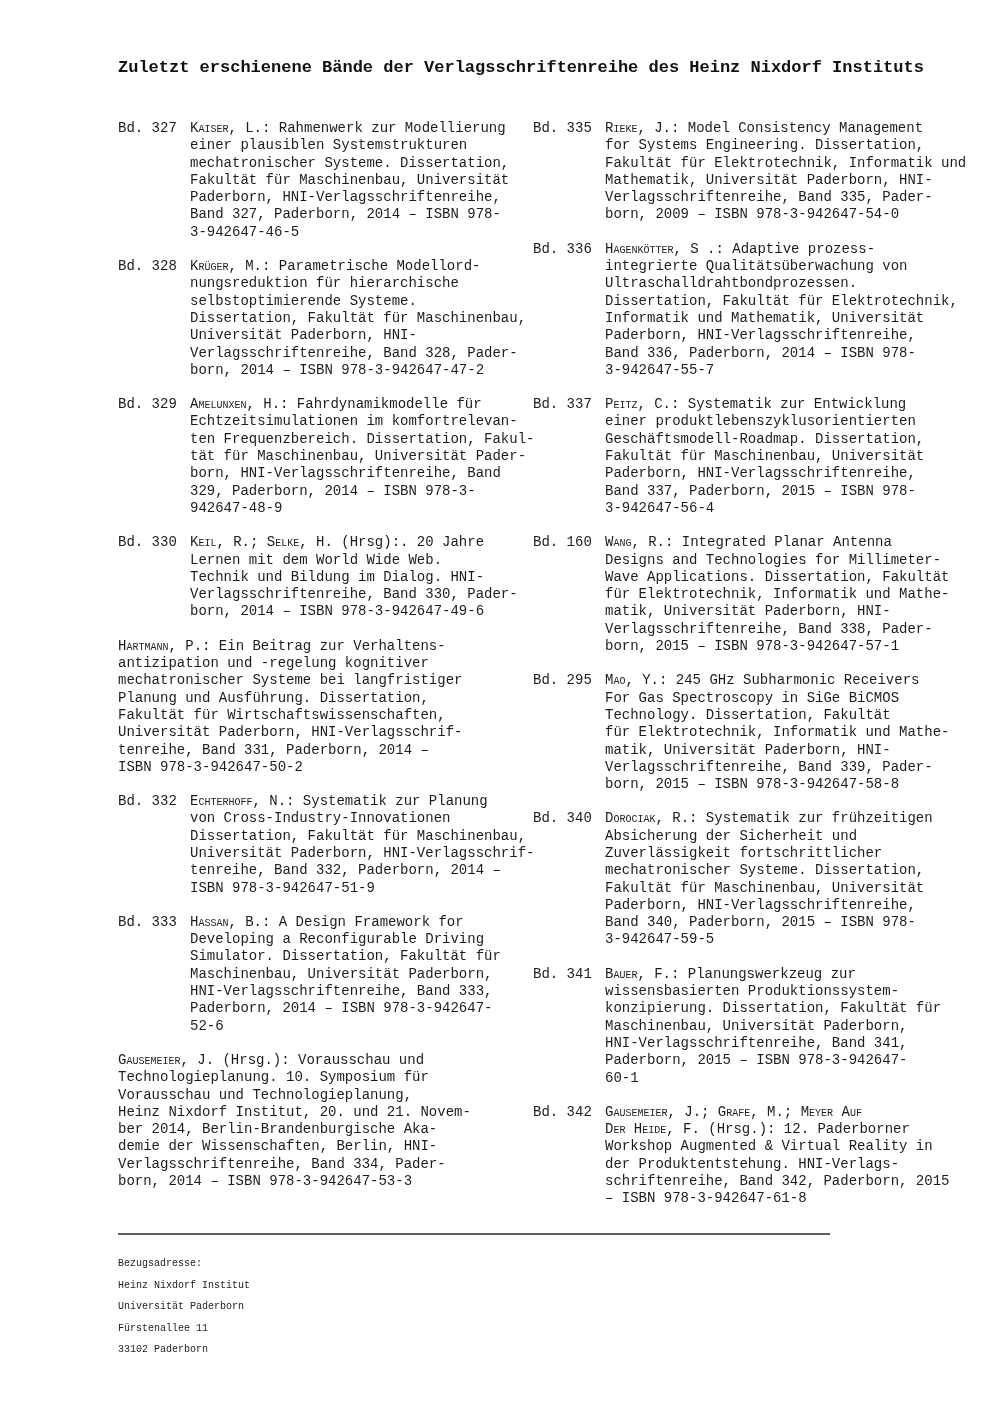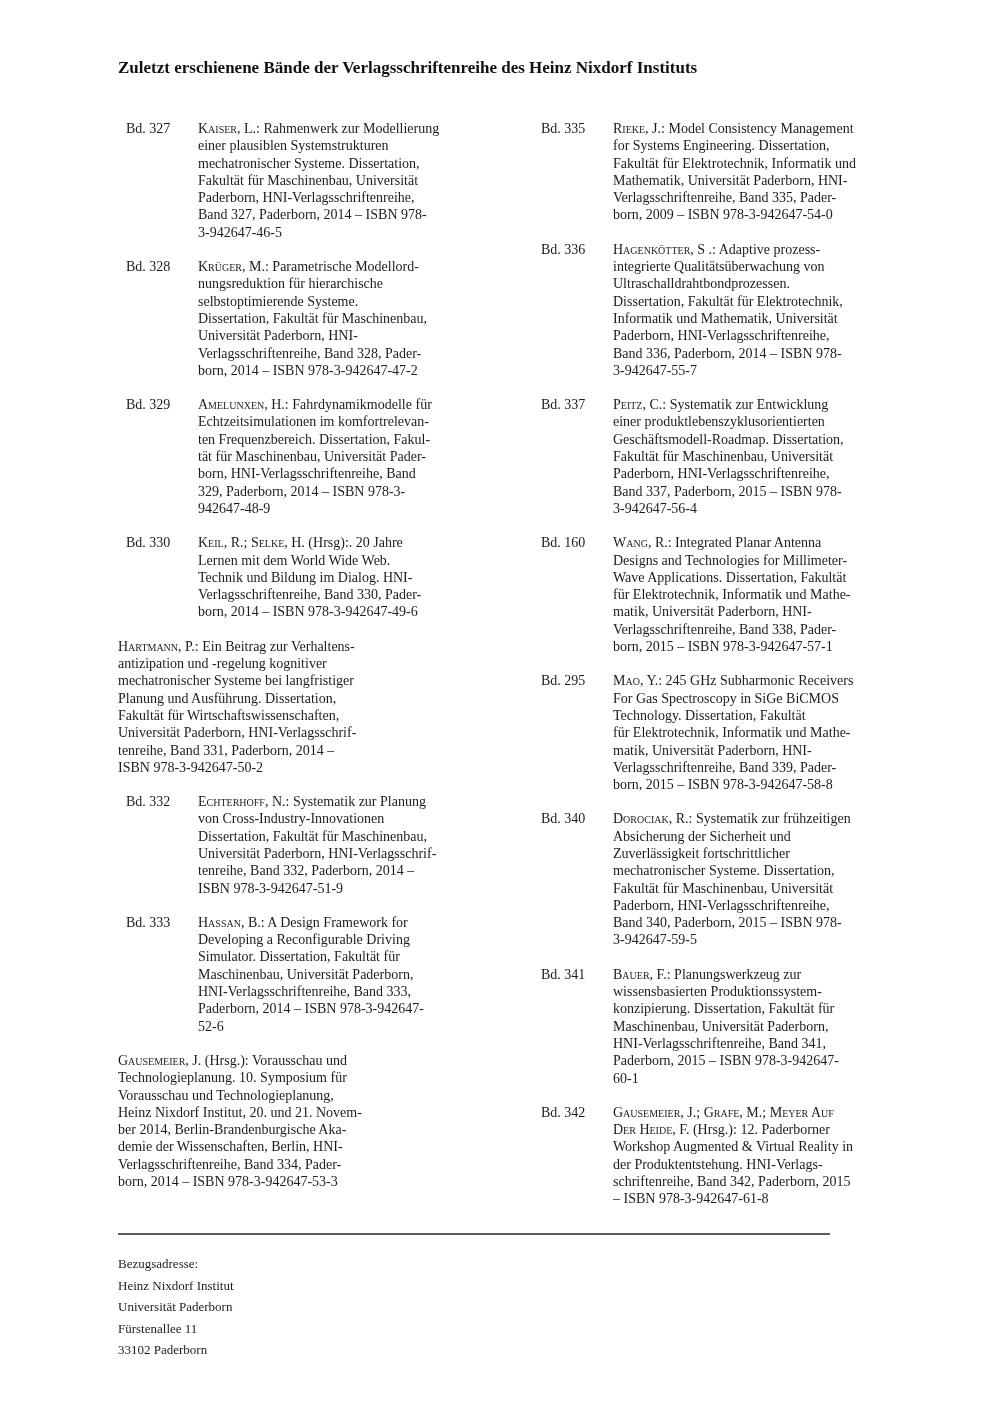--- a/index.html
+++ b/index.html
@@ -2,21 +2,21 @@
 <html><head>
 <meta charset="utf-8">
 <style>
   html, body { margin: 0; padding: 0; background: #ffffff; }
   .page {
     position: relative;
     width: 1000px;
     height: 1414px;
     background: #ffffff;
     color: #1c1c1c;
-    font-family: Liberation Serif, serif;
+    font-family: Liberation Mono, monospace;
     overflow: hidden;
   }
   .page-title {
     margin: 0;
     padding: 58px 0 0 118px;
     font-size: 17px;
     line-height: 20px;
     font-weight: bold;
     color: #111111;
   }
@@ -26,36 +26,36 @@
     padding-left: 118px;
   }
   .col-left  { width: 415px; flex-shrink: 0; }
   .col-right { width: 400px; flex-shrink: 0; }
   .entry {
     display: flex;
     margin-bottom: 17px;
     font-size: 14px;
     line-height: 17.3px;
   }
-  .entry-num { width: 72px; flex-shrink: 0; margin-left: 8px; }
+  .entry-num { width: 72px; flex-shrink: 0; }
   .entry-body { white-space: pre; }
   .sc { font-variant: small-caps; }
   .footer-rule {
     position: absolute;
     left: 118px;
     top: 1233px;
     width: 712px;
     height: 2px;
     background: #5f5f5f;
   }
   .address-block {
     position: absolute;
     left: 118px;
     top: 1253px;
-    font-size: 13px;
+    font-size: 10px;
     line-height: 21.5px;
   }
 </style>
 </head>
 <body>
 
 <div class="page">
 
   <h1 class="page-title">Zuletzt erschienene Bände der Verlagsschriftenreihe des Heinz Nixdorf Instituts</h1>
 

